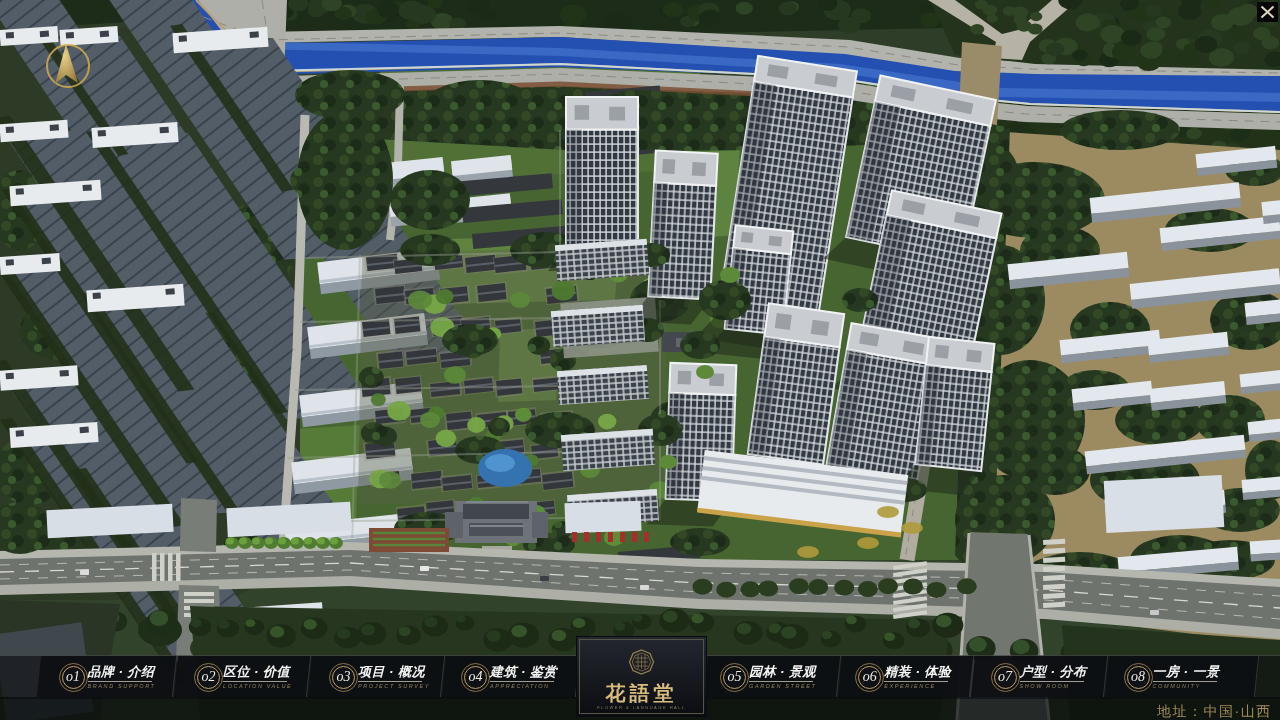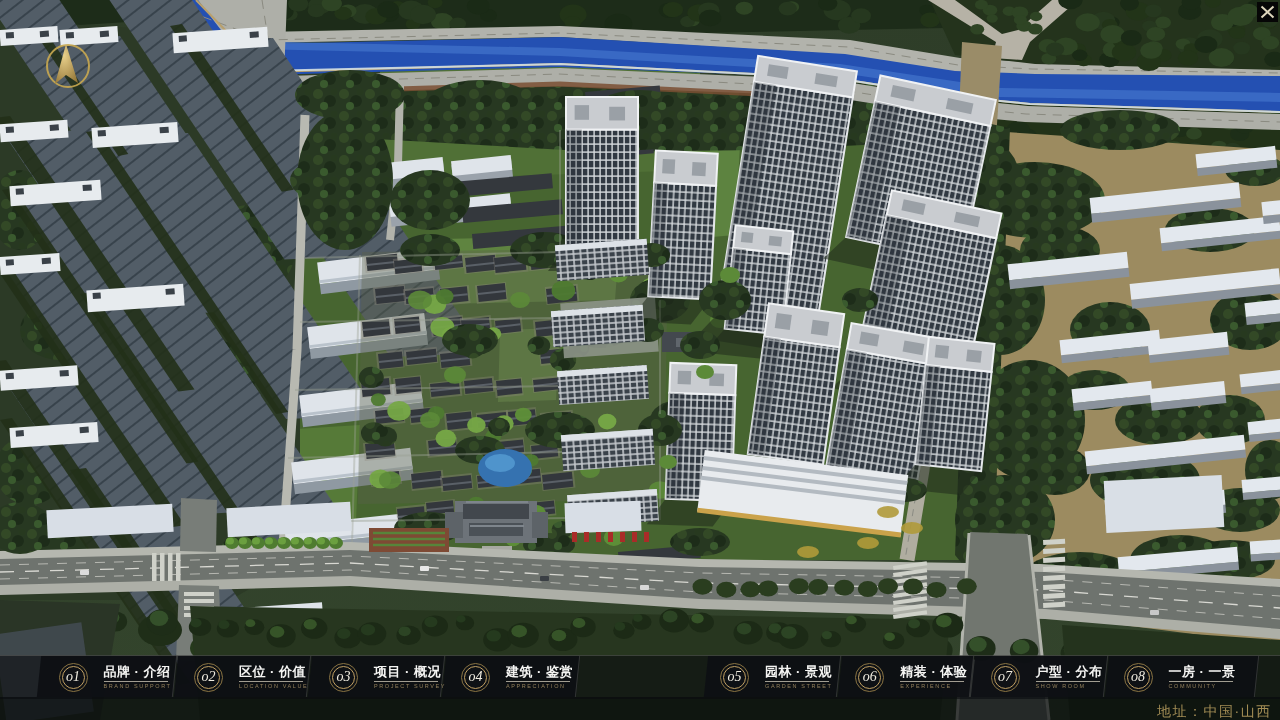--- a/index.html
+++ b/index.html
@@ -4,21 +4,21 @@
 html,body{margin:0;padding:0;background:#000;}
 #stage{position:relative;width:1280px;height:720px;overflow:hidden;font-family:"Liberation Sans",sans-serif;}
 #scene{position:absolute;left:0;top:0;}
 .botfade{position:absolute;left:0;top:697px;width:1280px;height:23px;background:rgba(6,8,10,0.7);}
 .navstrip{position:absolute;left:0;top:655px;width:1280px;height:43px;background:rgba(10,12,15,0.6);border-top:1px solid rgba(180,180,170,0.25);}
 .panel{position:absolute;top:656px;height:41px;background:rgba(14,16,20,0.96);border-right:1px solid rgba(200,200,190,0.2);transform:skewX(-6deg);}
 .navbtn{position:absolute;top:662px;height:30px;display:flex;align-items:center;}
 .ring{width:27px;height:27px;border-radius:50%;border:1.5px solid #8a7443;display:flex;align-items:center;justify-content:center;background:rgba(18,20,24,0.4);}
 .ring2{width:21px;height:21px;border-radius:50%;border:1.5px solid #c2a164;display:flex;align-items:center;justify-content:center;}
 .num{font-family:"Liberation Serif",serif;font-style:italic;font-size:14px;color:#f0ece0;line-height:1;}
-.txt{margin-left:16px;}
+.txt{margin-left:0;font-style:italic;}
 .zh{font-size:13px;font-weight:bold;color:#f4f4f2;letter-spacing:0.5px;white-space:nowrap;line-height:1.15;}
 .ul{height:1px;background:rgba(225,218,200,0.7);margin:1.5px 0 1px 0;width:64px;}
 .en{font-size:5.5px;color:#93805c;letter-spacing:1.6px;white-space:nowrap;}
 .logobox{position:absolute;left:577px;top:637px;width:129px;height:79px;background:linear-gradient(#23272e,#0b0d11);box-shadow:0 0 0 1px #0a0b0d;}
 .addr{position:absolute;left:1157px;top:703px;font-size:14px;color:#a38d55;letter-spacing:1.5px;}
 </style></head>
 <body>
 <div id="stage">
 <svg id="scene" width="1280" height="720" viewBox="0 0 1280 720">
 
@@ -1347,15 +1347,27 @@
           <span class="num">o8</span>
         </div>
       </div>
 <div class="txt">
         <div class="zh">一房 · 一景</div>
         <div class="ul"></div>
         <div class="en">COMMUNITY</div>
       </div>
 </div>
 
+<div class="logobox">
+<svg width="129" height="79" viewBox="0 0 129 79">
+<rect x="2.5" y="2.5" width="124" height="74" fill="none" stroke="#565349" stroke-width="1"></rect>
+<g stroke="#9f8a55" fill="none" stroke-width="1.2" opacity="0.95">
+<polygon points="64.5,13 73,16.5 76.5,25 73,33.5 64.5,37 56,33.5 52.5,25 56,16.5"></polygon>
+<polygon points="64.5,16 71,18.6 73.7,25 71,31.4 64.5,34 58,31.4 55.3,25 58,18.6" stroke-width="0.7"></polygon>
+<path d="M58,21 h13 M58,25 h13 M58,29 h13 M61,18 v14 M64.5,18 v14 M68,18 v14" stroke-width="0.7" opacity="0.9"></path>
+</g>
+<text x="64.5" y="63" text-anchor="middle" font-family="Liberation Serif, serif" font-size="20" font-weight="bold" fill="#d8bc7e" letter-spacing="4">花語堂</text>
+<text x="64.5" y="72" text-anchor="middle" font-family="Liberation Sans, sans-serif" font-size="4" fill="#8a7f66" letter-spacing="1.5">FLOWER &amp; LANGUAGE HALL</text>
+</svg>
+</div>
 
 <div class="addr">地址：中国·山西</div>
 </div>
 
 </body></html>

